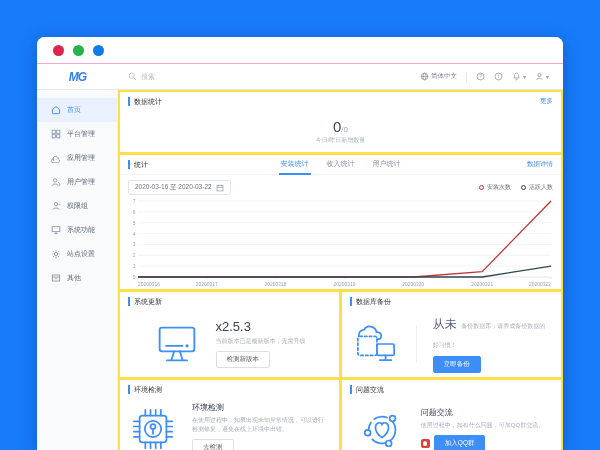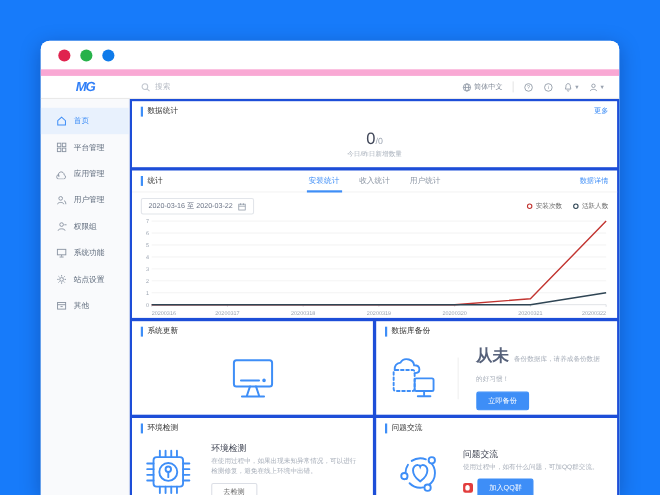--- a/index.html
+++ b/index.html
@@ -9,37 +9,37 @@
   .window { position:absolute; left:37px; top:37px; width:526px; height:413px;
     background:#fff; border-radius:8px 8px 0 0; overflow:hidden;
     box-shadow:0 4px 18px rgba(0,0,40,.25); display:flex; flex-direction:column; }
 
   
   .titlebar { height:26px; background:#fff; display:flex; align-items:center; padding-left:16px; gap:9px; flex:none; }
   .dot { width:11px; height:11px; border-radius:50%; display:inline-block; }
   .dot.red { background:#e0234e; } .dot.green { background:#27b24a; } .dot.blue { background:#0f7bea; }
 
   
-  .appbar { height:27px; border-top:6px solid #f9a8d4; border-bottom:1px solid #e9e9e9; display:flex; align-items:center; flex:none; background:#fff; }
+  .appbar { height:27px; border-top:1px solid #f9a8d4; border-bottom:1px solid #e9e9e9; display:flex; align-items:center; flex:none; background:#fff; }
   .logo { width:81px; text-align:center; color:#2f7ef7; font-weight:bold; font-style:italic; font-size:12px; letter-spacing:-1px; flex:none; }
   .search { display:flex; align-items:center; gap:4px; color:#b9bec7; font-size:7px; flex:1; padding-left:10px; }
   .appbar-right { display:flex; align-items:center; gap:9px; padding-right:14px; color:#7d8694; font-size:6.5px; }
   .appbar-right .vdiv { width:1px; height:10px; background:#e5e5e5; }
   .caret { font-size:6px; color:#9aa3b0; }
   .iconbtn { display:flex; align-items:center; gap:2px; cursor:pointer; }
 
   
   .app-body { flex:1; display:flex; min-height:0; }
   .sidebar { width:81px; background:#f9fafc; border-right:1px solid #eef0f3; padding-top:8px; flex:none; }
   .side-item { display:flex; align-items:center; gap:6px; height:24px; padding-left:14px; font-size:7px; color:#5f6b7c; cursor:pointer; }
   .side-item svg { flex:none; }
   .side-item.active { background:#e8f1fd; color:#3e8ef7; }
   .side-item.active svg * { stroke:#3e8ef7; }
 
-  .main { flex:1; background:#1d4ed8; padding:2px 2px 0 2px; display:flex; flex-direction:column; gap:3px; min-width:0; }
+  .main { flex:1; background:#fde047; padding:2px 2px 0 2px; display:flex; flex-direction:column; gap:3px; min-width:0; }
   .panel { background:#fff; }
   .p-head { display:flex; align-items:center; height:18px; padding:0 8px; }
   .p-title { font-size:7px; color:#333; border-left:2px solid #3e8ef7; padding-left:4px; line-height:9px; }
   .p-link { margin-left:auto; font-size:6.5px; color:#3e8ef7; cursor:pointer; }
 
   
   .panel.overview { height:60px; flex:none; display:flex; flex-direction:column; }
   .stats-row { flex:1; display:flex; align-items:center; }
   .stat-cell { flex:1; text-align:center; }
   .stat-cell + .stat-cell { border-left:1px solid #f0f0f0; }
@@ -67,21 +67,21 @@
   .cards { flex:1; display:grid; grid-template-columns:1fr 1fr; grid-template-rows:1fr 1fr; gap:3px; min-height:0; }
   .card { background:#fff; display:flex; flex-direction:column; }
   .card-body { flex:1; display:flex; align-items:center; justify-content:center; gap:16px; padding:4px 10px; }
   .bigicon { flex:none; }
   .card-info { max-width:150px; }
   .ver { font-size:13px; color:#3a3f4e; }
   .card-desc { font-size:6px; color:#a8afba; margin-top:3px; line-height:1.5; }
   .btn { display:inline-block; margin-top:5px; font-size:6.5px; padding:3px 10px; border-radius:2px; cursor:pointer; }
   .btn.ghost { border:1px solid #dcdfe6; color:#666; background:#fff; }
   .btn.primary { background:#3e8ef7; color:#fff; border:1px solid #3e8ef7; }
-  .never { font-size:15px; color:#56617a;font-weight:bold; }
+  .never { font-size:12px; color:#56617a; }
   .never-desc { font-size:6px; color:#a8afba; }
   .card-title { font-size:8px; color:#3a3f4e; }
   .qq-row { display:flex; align-items:center; gap:4px; margin-top:5px; }
   .qq-badge { width:9px; height:9px; border-radius:2px; background:#e23c3c; display:inline-flex; align-items:center; justify-content:center; }
   .qq-badge span { width:4px; height:5px; background:#fff; border-radius:50% 50% 40% 40%; display:block; }
   .vdiv2 { width:1px; height:38px; background:#f0f0f0; }
 </style>
 </head>
 <body>
 
@@ -314,20 +314,25 @@
             </div>
           <div class="card-body">
             <svg class="bigicon" width="46" height="42" viewBox="0 0 48 46">
                 <g fill="none" stroke="#3e8ef7" stroke-width="2" stroke-linecap="round">
                   <rect x="5" y="5" width="38" height="26" rx="2.5"></rect>
                   <line x1="12" y1="25" x2="30" y2="25"></line>
                   <circle cx="35" cy="25" r="0.8" fill="#3e8ef7"></circle>
                   <path d="M21 31 L18 40 M27 31 L30 40 M13 41 H35"></path>
                 </g>
               </svg>
+            <div class="card-info">
+              <div class="ver">x2.5.3</div>
+              <div class="card-desc">当前版本已是最新版本，无需升级</div>
+              <span class="btn ghost">检测新版本</span>
+            </div>
           </div>
         </section>
 
         <section class="card">
           <div class="p-head">
               <span class="p-title">数据库备份</span>
             </div>
           <div class="card-body">
             <svg class="bigicon" width="48" height="42" viewBox="0 0 50 44">
                 <g fill="none" stroke="#3e8ef7" stroke-width="1.8" stroke-linecap="round">

